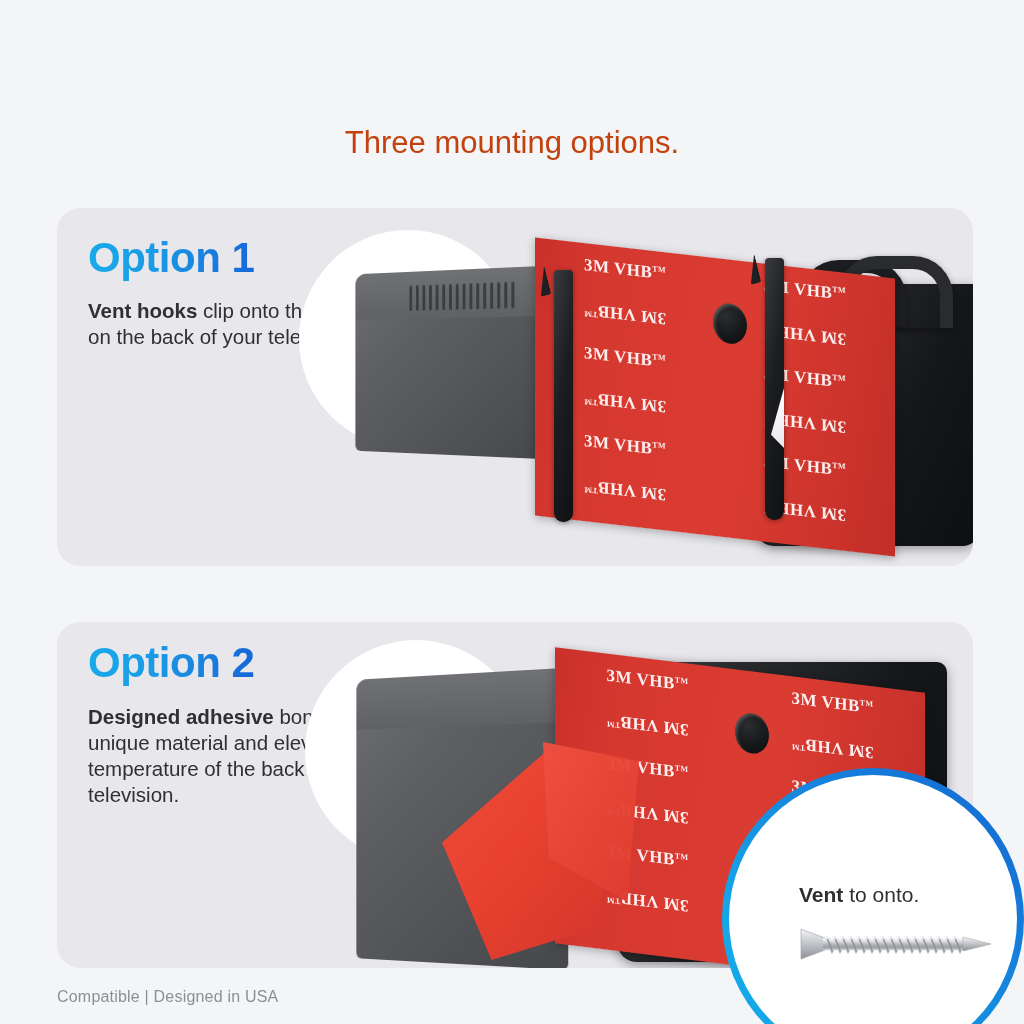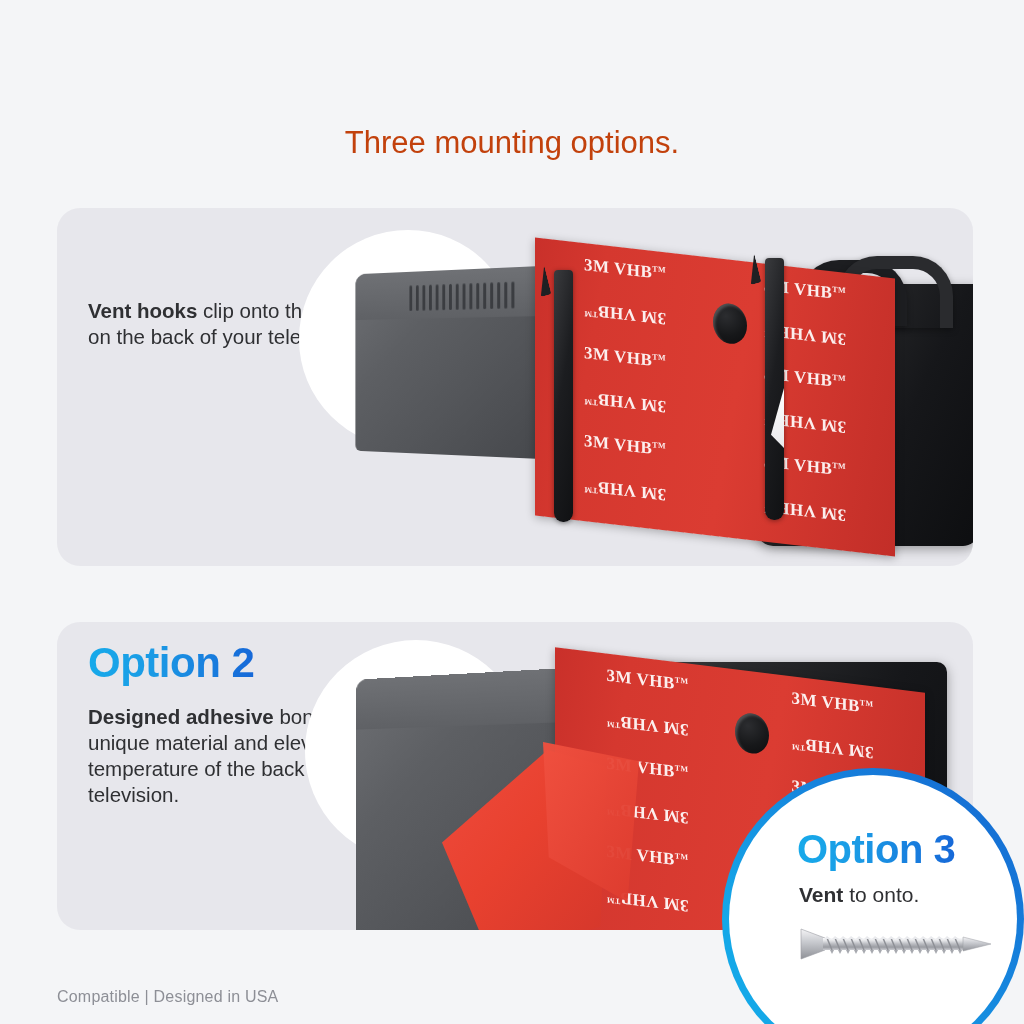--- a/index.html
+++ b/index.html
@@ -25,21 +25,21 @@
     position:absolute; left:0; top:125px; width:1024px;
     text-align:center; font-size:31px; color:#c2410c; font-weight:normal;
   }
 
   
   .card {
     position:absolute; left:57px; width:916px;
     background:#e7e7ec; border-radius:23px; overflow:hidden;
   }
   #card-1 { top:208px;  height:358px; }
-  #card-2 { top:622px;  height:308px; }
+  #card-2 { top:622px;  height:346px; }
 
   .opt-label {
     position:absolute; font-size:42px; font-weight:bold; letter-spacing:-0.5px;
     background:linear-gradient(90deg,#17aaea 0%,#1b9ae5 40%,#1668d8 100%);
     -webkit-background-clip:text; background-clip:text;
     -webkit-text-fill-color:transparent; color:transparent;
     white-space:nowrap;
   }
   .opt-body {
     position:absolute; font-size:20.5px; line-height:26px; color:#2f3033;
@@ -186,20 +186,21 @@
 </style>
 </head>
 <body>
 
 <div id="header">
   <div id="page-subtitle">Three mounting options.</div>
 </div>
 
 <div class="card" id="card-1">
 
+  <div class="opt-label" id="opt1-label">Option 1</div>
   <div class="opt-body" id="opt1-body">
     <b>Vent hooks</b><span> clip onto the vents on the back of your television.</span>
   </div>
 
   <div class="art">
 
     <div class="spotlight" style="left:242px; top:22px; width:218px; height:218px;"></div>
 
     <div class="tv" style="left:290px; top:62px; width:205px; height:185px; transform:perspective(600px) rotateY(-16deg);">
       <div class="tv-top"></div>
@@ -289,21 +290,20 @@
       <div class="tape-hole" style="left:180px; top:42px; width:34px; height:40px;"></div>
     </div>
 
     <div class="liner" style="left:385px; top:128px; width:165px; height:210px;"></div>
     <div class="liner2" style="left:486px; top:120px; width:96px; height:160px;"></div>
   </div>
 </div>
 
 <div id="opt3-circle">
   <div id="opt3-inner">
-    <div class="opt-label" id="opt3-label">Option 3</div>
     <div id="opt3-body">
       <b>Vent</b><span> to onto.</span>
     </div>
 
     <svg id="screw" viewBox="0 0 196 40">
       <defs>
         <linearGradient id="steel" x1="0" y1="0" x2="0" y2="1">
           <stop offset="0%" stop-color="#fbfbfc"></stop>
           <stop offset="24%" stop-color="#e2e3e6"></stop>
           <stop offset="50%" stop-color="#b9bbc0"></stop>

